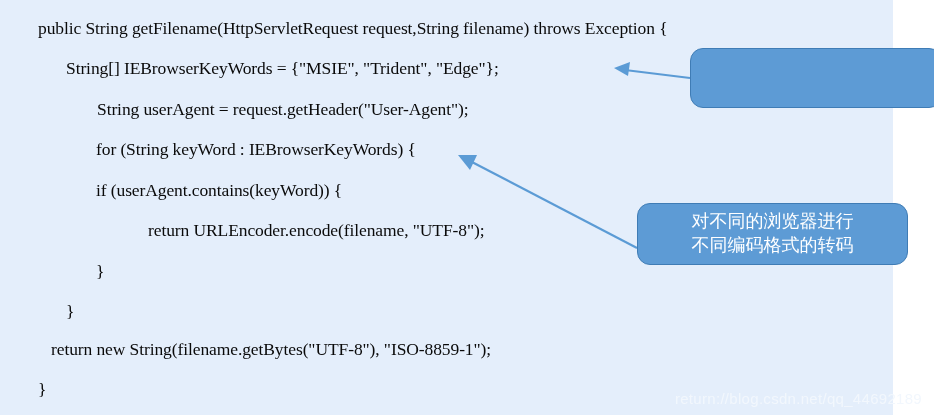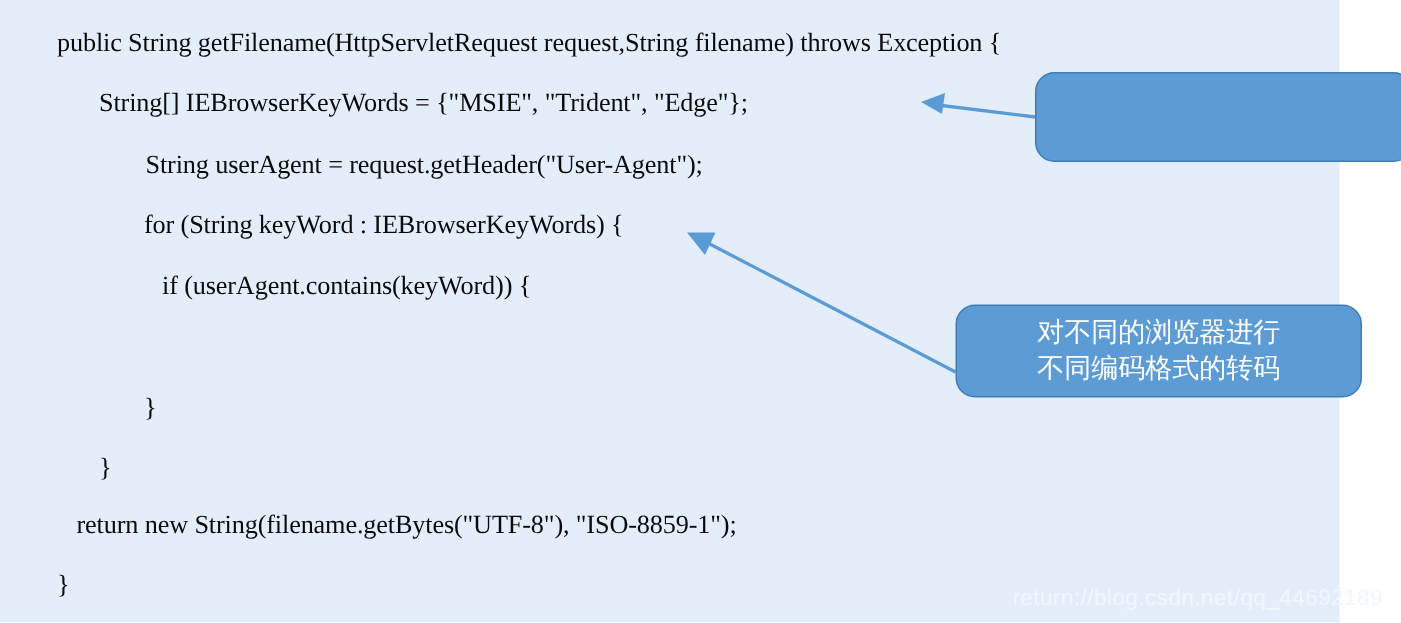--- a/index.html
+++ b/index.html
@@ -112,21 +112,22 @@
 
 <div class="screenshot">
 
   <div class="code-panel"></div>
 
   <div class="code-block">
     <div class="code-line" style="left:38px; top:20px;">public String getFilename(HttpServletRequest request,String filename) throws Exception {</div>
     <div class="code-line" style="left:66px; top:60px;">String[] IEBrowserKeyWords = {"MSIE", "Trident", "Edge"};</div>
     <div class="code-line" style="left:67px; top:101px;margin-left:30px;">String userAgent = request.getHeader("User-Agent");</div>
     <div class="code-line" style="left:66px; top:141px;margin-left:30px;">for (String keyWord : IEBrowserKeyWords) {</div>
-    <div class="code-line" style="left:108px; top:182px;">if (userAgent.contains(keyWord)) {</div>
+    <div class="code-line" style="left:96px; top:182px;">if (userAgent.contains(keyWord)) {</div>
+    <div class="code-line" style="left:148px; top:222px;">return URLEncoder.encode(filename, "UTF-8");</div>
     <div class="code-line" style="left:96px; top:263px;">}</div>
     <div class="code-line" style="left:66px; top:303px;">}</div>
     <div class="code-line" style="left:51px; top:341px;">return new String(filename.getBytes("UTF-8"), "ISO-8859-1");</div>
     <div class="code-line" style="left:38px; top:381px;">}</div>
   </div>
 
   <svg class="leaders" viewBox="0 0 934 415" width="934" height="415">
 
     <g>
       <line x1="690" y1="78" x2="625" y2="70" stroke="#5b9bd5" stroke-width="2.2"></line>

